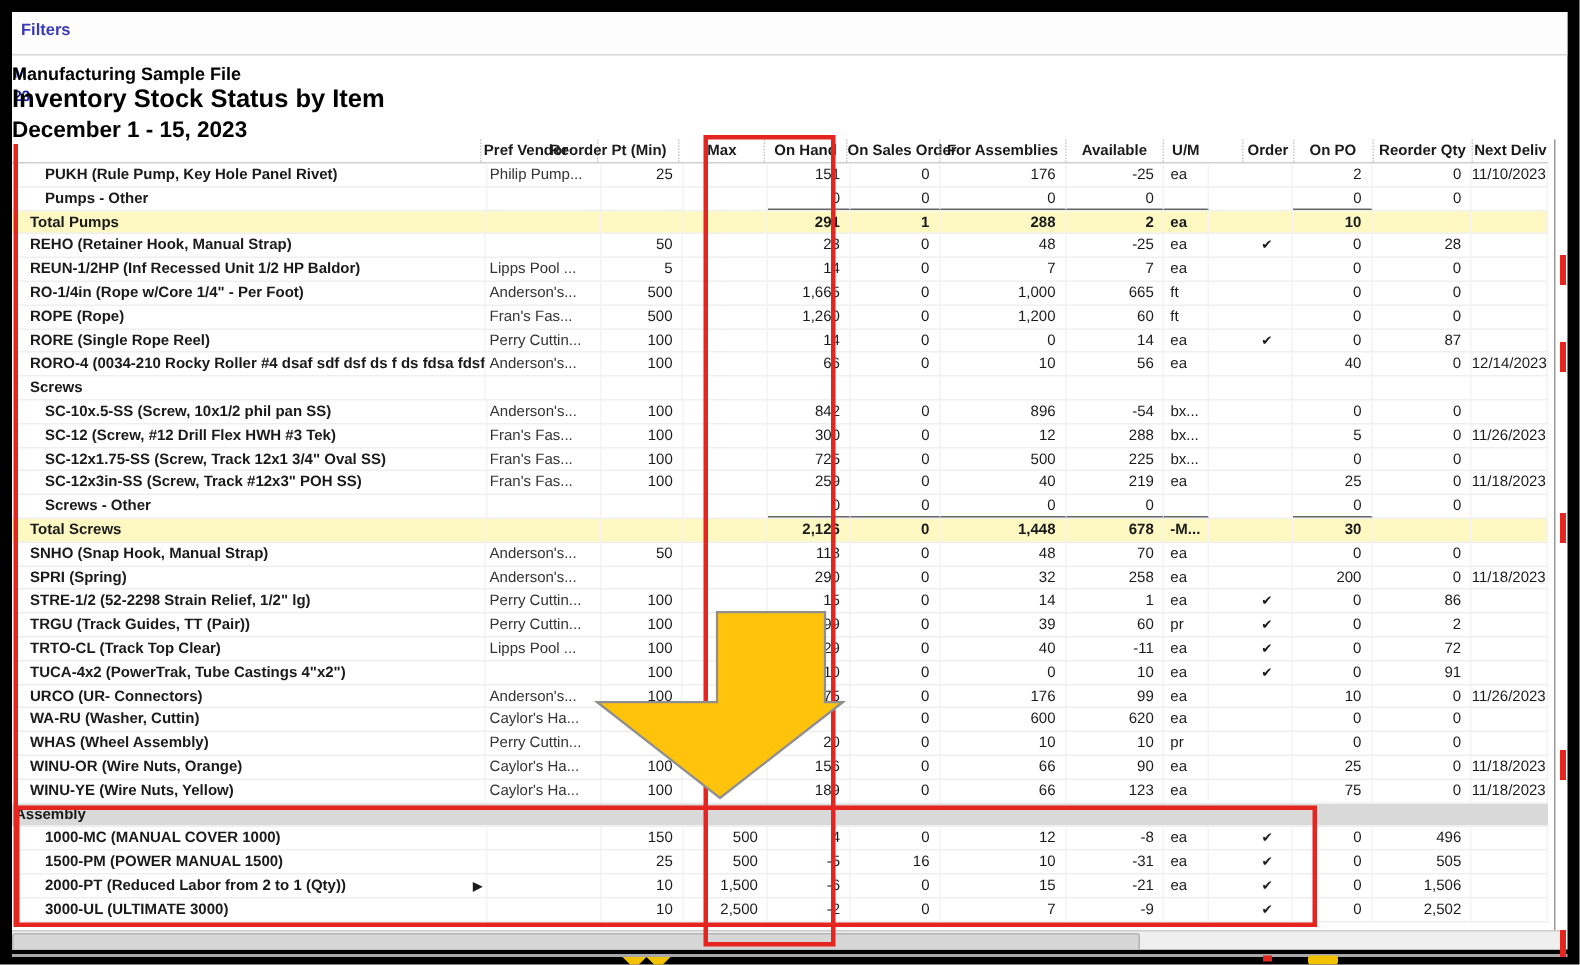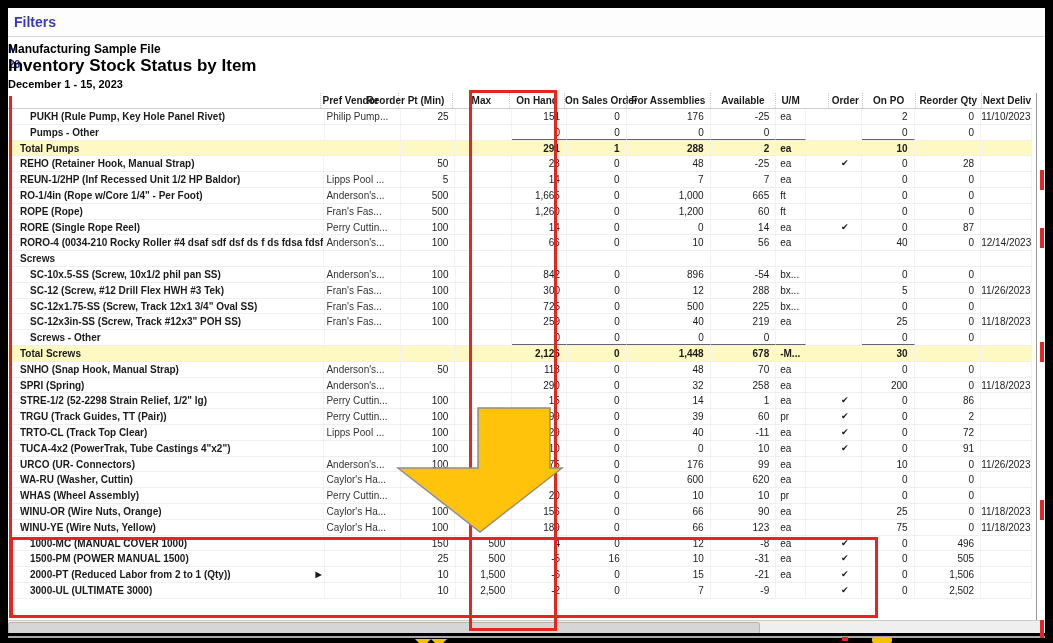--- a/index.html
+++ b/index.html
@@ -6,27 +6,27 @@
   body{
     width:1053px;height:643px;position:relative;background:#000;
     font-family:"Liberation Sans",sans-serif;overflow:hidden;
   }
   .content{
     position:absolute;left:8px;top:8px;width:1037px;height:625px;
     background:#fff;overflow:hidden;
   }
   
   .topbar{position:absolute;left:0;top:0;width:100%;height:28px;border-bottom:1px solid #d8d8d8;background:#fdfdfd;}
-  .filters{position:absolute;left:6px;top:6px;font-size:14px;font-weight:bold;color:#3939b8;}
+  .filters{position:absolute;left:6px;top:6px;font-size:11px;font-weight:bold;color:#3939b8;}
   .clip-line{position:absolute;left:1px;font-size:10px;font-weight:bold;color:#22229c;}
   #clip1{top:36px}
   #clip2{top:51px}
   .t-company{position:absolute;left:0;right:10px;top:34px;font-size:12px;font-weight:bold;}
   .t-report{position:absolute;left:0;right:10px;top:48px;font-size:17px;font-weight:bold;}
-  .t-dates{position:absolute;left:0;right:10px;top:70px;font-size:11px;font-weight:bold;}
+  .t-dates{position:absolute;left:0;right:10px;top:70px;font-size:15px;font-weight:bold;}
   
   #tbl{position:absolute;left:0;top:85px;width:1024px;font-size:10px;color:#1a1a1a;}
   .thead{display:flex;height:15px;line-height:15px;font-weight:bold;border-bottom:1px solid #cfcfcf;}
   .hcell{text-align:center;white-space:nowrap;overflow:visible;}
   .hcell.c-item{text-align:left;}
   .hcell.c-vendor{text-align:left;padding-left:2px;}
   .hcell.c-reorder{text-indent:-40px;}
   .hcell + .hcell{border-left:1px dotted #c9c9c9;}
   .trow{display:flex;height:15.8px;line-height:15.5px;box-sizing:border-box;border-bottom:1px solid #efefef;}
   .ccell{box-sizing:border-box;white-space:nowrap;overflow:hidden;border-right:1px solid #f3f3f3;}
@@ -501,20 +501,35 @@
           <div class="ccell c-onhand num">189</div>
           <div class="ccell c-onsales num">0</div>
           <div class="ccell c-forassem num">66</div>
           <div class="ccell c-avail num">123</div>
           <div class="ccell c-um umc">ea</div>
           <div class="ccell c-order ordc"></div>
           <div class="ccell c-onpo num">75</div>
           <div class="ccell c-rqty num">0</div>
           <div class="ccell c-next nextc">11/18/2023</div>
         </div>
+        <div class="trow band">
+          <div class="ccell c-item indent0"><span>Assembly</span></div>
+          <div class="ccell c-vendor vendc"></div>
+          <div class="ccell c-reorder num"></div>
+          <div class="ccell c-max num"></div>
+          <div class="ccell c-onhand num"></div>
+          <div class="ccell c-onsales num"></div>
+          <div class="ccell c-forassem num"></div>
+          <div class="ccell c-avail num"></div>
+          <div class="ccell c-um umc"></div>
+          <div class="ccell c-order ordc"></div>
+          <div class="ccell c-onpo num"></div>
+          <div class="ccell c-rqty num"></div>
+          <div class="ccell c-next nextc"></div>
+        </div>
         <div class="trow item">
           <div class="ccell c-item indent2"><span>1000-MC (MANUAL COVER 1000)</span></div>
           <div class="ccell c-vendor vendc"></div>
           <div class="ccell c-reorder num">150</div>
           <div class="ccell c-max num">500</div>
           <div class="ccell c-onhand num">4</div>
           <div class="ccell c-onsales num">0</div>
           <div class="ccell c-forassem num">12</div>
           <div class="ccell c-avail num">-8</div>
           <div class="ccell c-um umc">ea</div>

